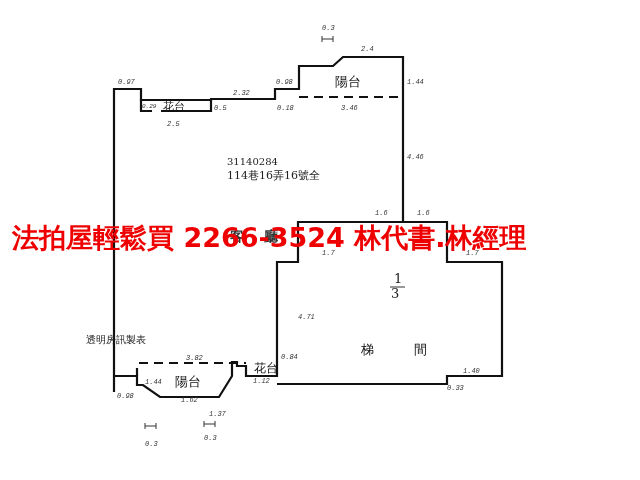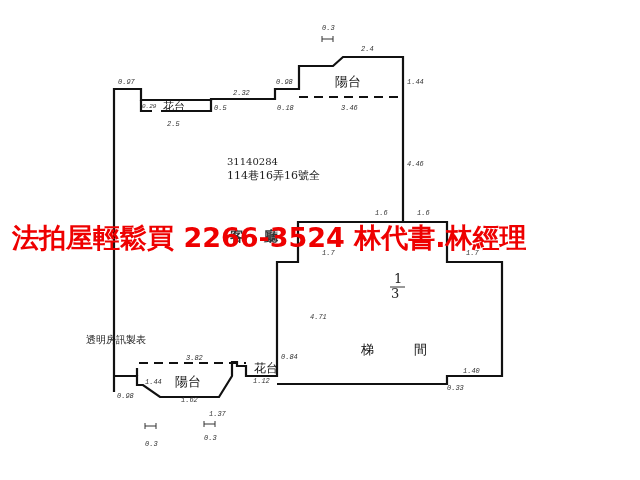--- a/index.html
+++ b/index.html
@@ -42,26 +42,26 @@
 <span class="dim" style="left:142px;top:103px;font-size:6px;">0.29</span>
 <span class="dim" style="left:214px;top:104px;">0.5</span>
 <span class="dim" style="left:167px;top:120px;">2.5</span>
 <span class="dim" style="left:233px;top:89px;">2.32</span>
 <span class="dim" style="left:276px;top:78px;">0.98</span>
 <span class="dim" style="left:277px;top:104px;">0.18</span>
 <span class="dim" style="left:361px;top:45px;">2.4</span>
 <span class="dim" style="left:322px;top:24px;">0.3</span>
 <span class="dim" style="left:407px;top:78px;">1.44</span>
 <span class="dim" style="left:341px;top:104px;">3.46</span>
-<span class="dim" style="left:407px;top:160px;">4.46</span>
+<span class="dim" style="left:407px;top:153px;">4.46</span>
 <span class="dim" style="left:375px;top:209px;">1.6</span>
 <span class="dim" style="left:417px;top:209px;">1.6</span>
 <span class="dim" style="left:322px;top:249px;">1.7</span>
 <span class="dim" style="left:466px;top:249px;">1.7</span>
-<span class="dim" style="left:310px;top:313px;">4.71</span>
+<span class="dim" style="left:298px;top:313px;">4.71</span>
 <span class="dim" style="left:281px;top:353px;">0.84</span>
 <span class="dim" style="left:463px;top:367px;">1.40</span>
 <span class="dim" style="left:447px;top:384px;">0.33</span>
 <span class="dim" style="left:186px;top:354px;">3.82</span>
 <span class="dim" style="left:145px;top:378px;">1.44</span>
 <span class="dim" style="left:117px;top:392px;">0.98</span>
 <span class="dim" style="left:181px;top:396px;">1.62</span>
 <span class="dim" style="left:177px;top:410px;margin-left:32px;">1.37</span>
 <span class="dim" style="left:253px;top:377px;">1.12</span>
 <span class="dim" style="left:145px;top:440px;">0.3</span>

